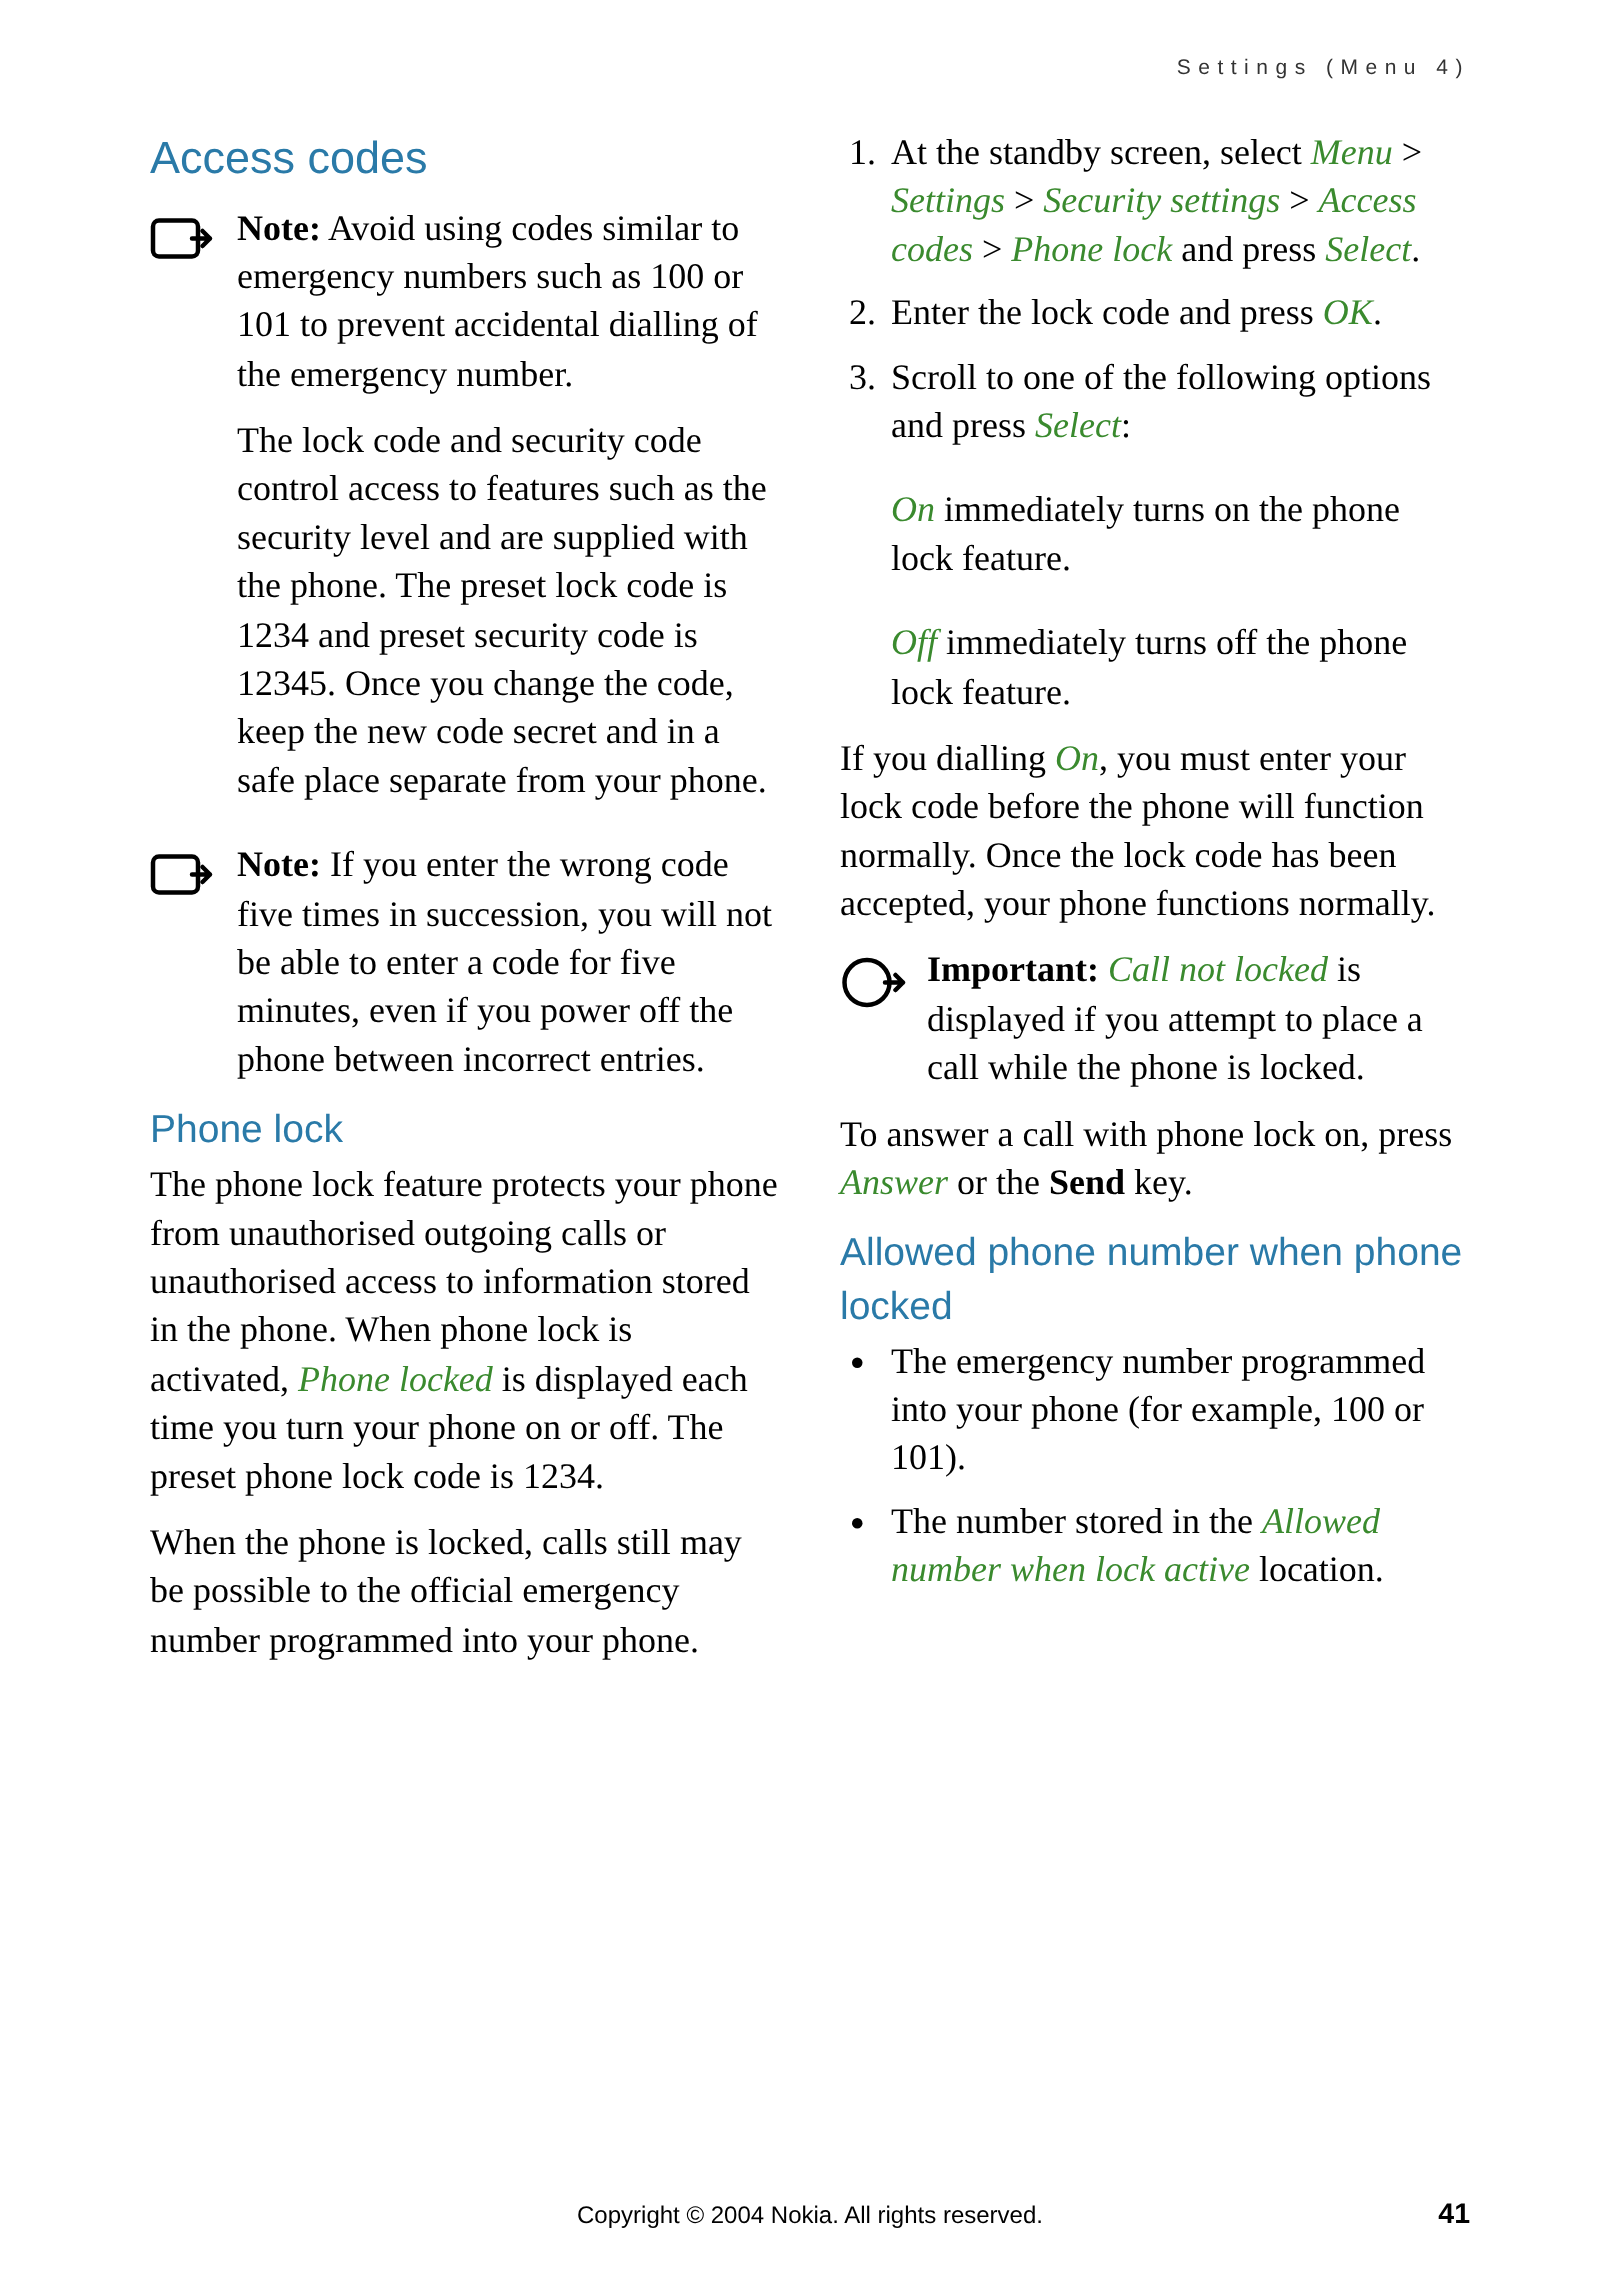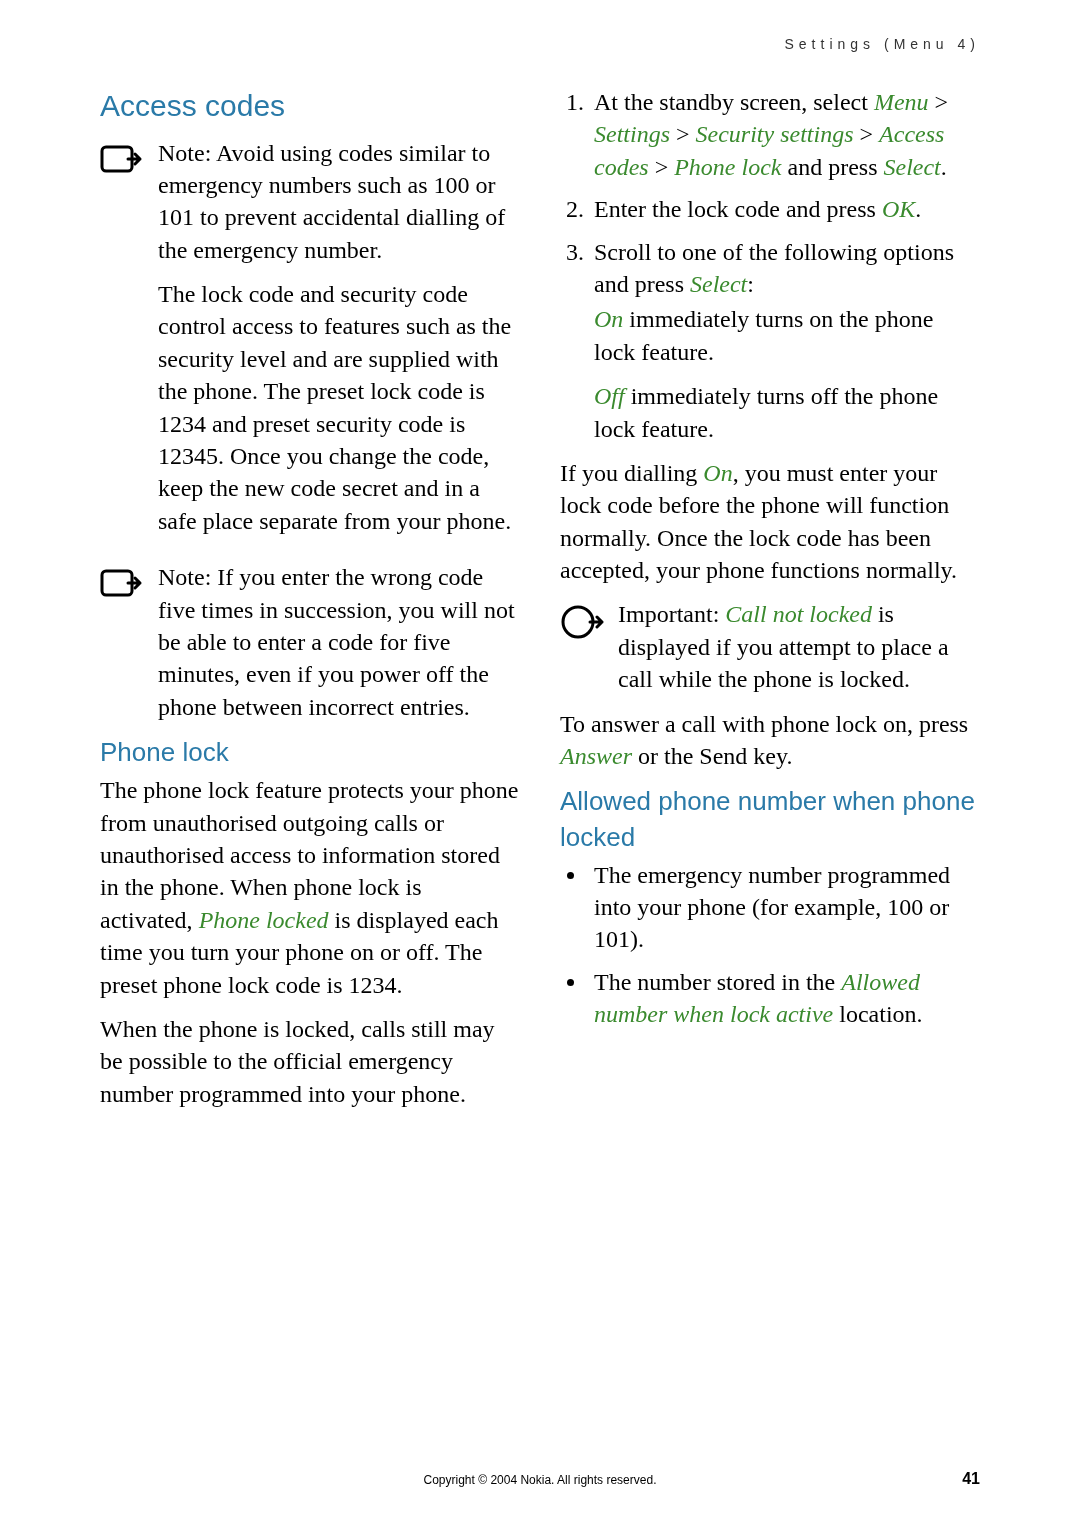--- a/index.html
+++ b/index.html
@@ -52,44 +52,44 @@
     gap: 14px;
     margin-bottom: 12px;
   }
   .note-icon {
     flex: 0 0 44px;
     margin-top: 4px;
   }
   .note-body { flex: 1; }
   .para { margin-bottom: 12px; }
   .em-green { color: #3a8a2e; font-style: italic; }
-  .bold { font-weight: normal; }
+  .bold { font-weight: bold; }
   ol.steps { list-style: decimal; padding-left: 30px; }
   ol.steps > li { margin-bottom: 10px; padding-left: 4px; }
-  .sub-indent { margin-left: 0; margin-top: 3px; }
+  .sub-indent { margin-left: 0; margin-top: 24px; }
   ul.bullets { list-style: disc; padding-left: 28px; }
   ul.bullets > li { margin-bottom: 10px; padding-left: 6px; }
   .footer {
     position: absolute;
     bottom: 42px;
     left: 100px;
     right: 100px;
     display: flex;
     justify-content: space-between;
     align-items: baseline;
     font-family: Arial, sans-serif;
   }
   .footer-copy {
     flex: 1;
     text-align: center;
-    font-size: 12px;
+    font-size: 16px;
     color: #000;
   }
   .footer-page {
-    font-size: 16px;
+    font-size: 19px;
     font-weight: bold;
     width: 40px;
     text-align: right;
   }
   .footer-spacer { width: 40px; }
 </style>
 </head>
 <body>
 
 <div class="page">

